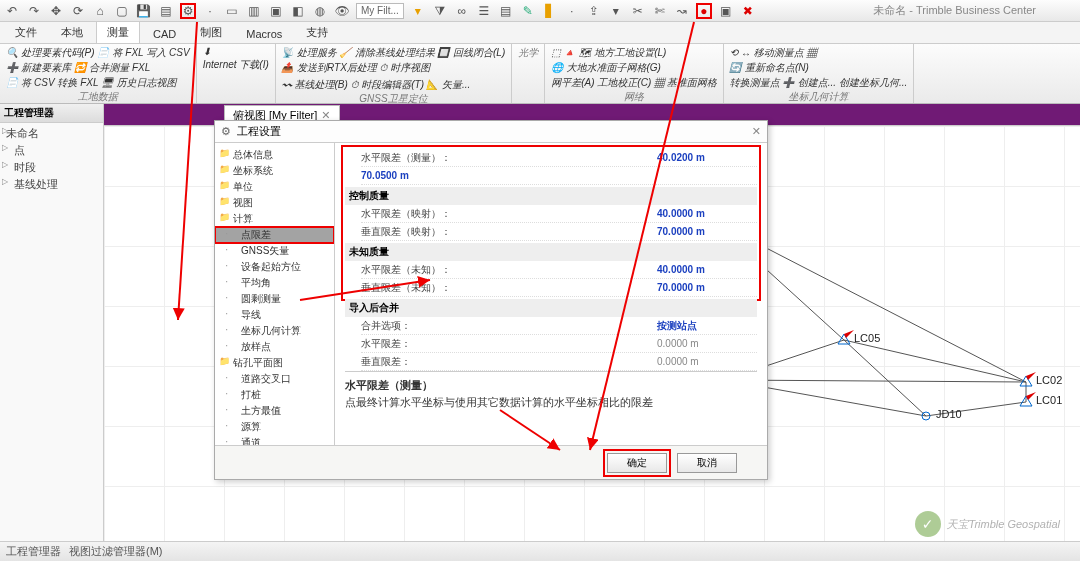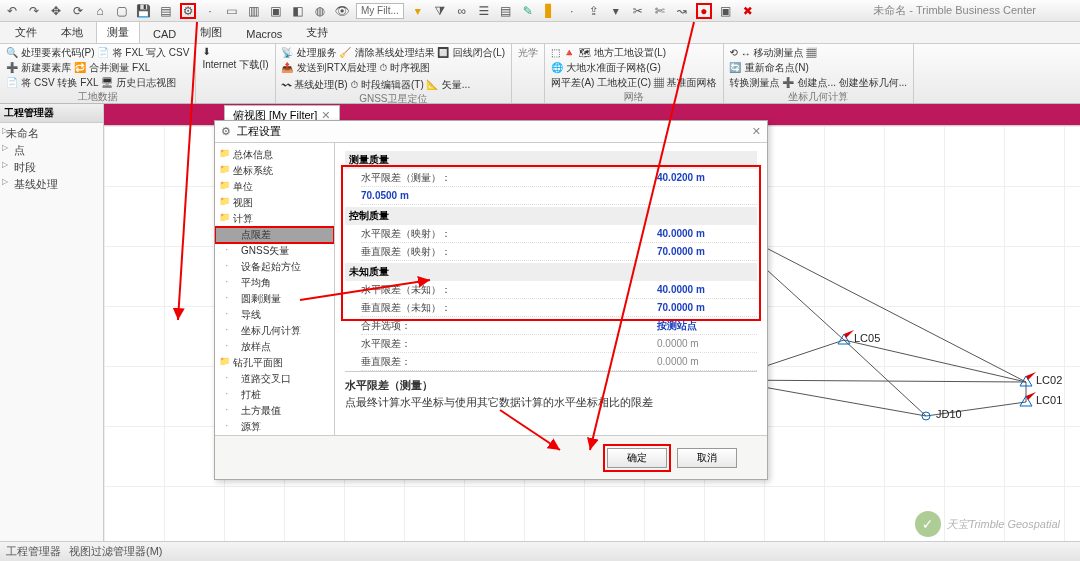--- a/index.html
+++ b/index.html
@@ -6,32 +6,32 @@
 body { width: 1080px; height: 561px; background: #fff; overflow: hidden; position: relative; }
 .qat { height: 22px; background: linear-gradient(#fdfdfd,#e8e8e8); border-bottom: 1px solid #ccc; display: flex; align-items: center; padding: 0 4px; gap: 6px; }
 .qat .qicon { width: 16px; height: 16px; display: flex; align-items: center; justify-content: center; color: #555; font-size: 12px; }
 .qat .title { margin-left: auto; margin-right: 40px; color: #888; font-size: 11px; }
 .qat .filterbox { background: #fff; border: 1px solid #bbb; padding: 0 4px; font-size: 10px; color: #666; height: 16px; display: flex; align-items: center; }
 .qat .hl { border: 2px solid #e00; padding: 1px; }
 .tabs { height: 22px; background: #f4f4f4; border-bottom: 1px solid #ccc; display: flex; align-items: flex-end; gap: 2px; padding-left: 4px; }
 .tabs .tab { padding: 3px 10px; border: 1px solid transparent; border-bottom: none; background: transparent; color: #333; }
 .tabs .tab.active { background: #fff; border-color: #ccc; }
 .ribbon { height: 60px; background: linear-gradient(#fcfcfc,#eaeaea); border-bottom: 1px solid #bbb; display: flex; align-items: stretch; }
-.ribbon .group { border-right: 1px solid #ccc; padding: 2px 6px 0 6px; display: flex; flex-direction: column; justify-content: space-between; }
+.ribbon .group { border-right: 1px solid #ccc; padding: 2px 6px 0 6px; display: flex; flex-direction: column; justify-content: space-between; font-style: italic; }
 .ribbon .group .rows { display: flex; flex-direction: column; gap: 1px; }
 .ribbon .group .rrow { white-space: nowrap; font-size: 10px; color: #333; }
 .ribbon .group .gname { text-align: center; font-size: 10px; color: #777; padding-bottom: 2px; }
 .workspace { position: absolute; top: 104px; left: 0; right: 0; bottom: 20px; display: flex; }
 .projmgr { width: 104px; background: #f9f9f9; border-right: 1px solid #ccc; }
 .projmgr .hdr { background: linear-gradient(#f0f0f0,#dcdcdc); padding: 2px 4px; font-size: 10px; font-weight: bold; border-bottom: 1px solid #ccc; }
 .projmgr .tree { padding: 2px; font-size: 10px; color: #444; }
 .projmgr .tree div { padding: 1px 0 1px 12px; position: relative; }
 .projmgr .tree div::before { content: "▷"; position: absolute; left: 0; font-size: 8px; color: #888; }
 .viewarea { flex: 1; position: relative; background: #fff; }
-.viewtabs { height: 22px; background: #be185d; display: flex; align-items: center; padding-left: 120px; gap: 2px; border-bottom: 1px solid #ccc; }
+.viewtabs { height: 22px; background: #701a75; display: flex; align-items: center; padding-left: 120px; gap: 2px; border-bottom: 1px solid #ccc; }
 .viewtabs .vt { background: #fff; border: 1px solid #bbb; border-bottom: none; padding: 2px 8px; font-size: 10px; display: flex; align-items: center; gap: 4px; }
 .viewtabs .vt .x { color: #888; }
 .plan { position: absolute; left: 0; right: 0; top: 22px; bottom: 0; background-image: linear-gradient(#eee 1px, transparent 1px), linear-gradient(90deg, #eee 1px, transparent 1px); background-size: 60px 60px; }
 .svgnet { position: absolute; top: 0; left: 0; }
 .dlg { position: absolute; left: 110px; top: 16px; width: 554px; height: 360px; background: #f6f6f4; border: 1px solid #aaa; box-shadow: 2px 2px 6px rgba(0,0,0,.2); display: flex; flex-direction: column; }
 .dlg .dtitle { height: 22px; display: flex; align-items: center; padding: 0 6px; gap: 6px; border-bottom: 1px solid #ccc; background: #fdfdfd; }
 .dlg .dtitle .gear { color: #666; }
 .dlg .dtitle .close { margin-left: auto; color: #888; }
 .dlg .dbody { flex: 1; display: flex; overflow: hidden; }
 .dlg .nav { width: 120px; background: #fff; border-right: 1px solid #ccc; overflow-y: auto; padding: 4px 0; }
@@ -41,21 +41,21 @@
 .dlg .nav .ni.sel { background: #a3a3a3; outline: 2px solid #e00; outline-offset: -1px; }
 .dlg .content { flex: 1; background: #fff; display: flex; flex-direction: column; padding: 6px 10px; overflow: hidden; }
 .dlg .sect { background: #eee; font-size: 10px; font-weight: bold; padding: 2px 4px; margin-top: 2px; }
 .dlg .row { display: flex; align-items: center; height: 18px; border-bottom: 1px dotted #ddd; margin-left: 16px; }
 .dlg .row .lbl { flex: 1; font-size: 10px; color: #444; }
 .dlg .row .val { width: 100px; text-align: left; font-size: 10px; color: #1a3fbf; font-weight: bold; }
 .dlg .row .val.g { color: #888; font-weight: normal; }
 .dlg .hlbox { outline: 2px solid #e00; outline-offset: 2px; }
 .dlg .help { border-top: 1px solid #ccc; padding-top: 6px; font-size: 10px; color: #333; }
 .dlg .help .ht { font-weight: bold; margin-bottom: 2px; }
-.dlg .dbtns { height: 44px; border-top: 1px solid #ccc; display: flex; justify-content: flex-end; align-items: center; gap: 10px; padding-right: 30px; background: #f6f6f4; }
+.dlg .dbtns { height: 34px; border-top: 1px solid #ccc; display: flex; justify-content: flex-end; align-items: center; gap: 10px; padding-right: 30px; background: #f6f6f4; }
 .dlg .btn { width: 60px; height: 20px; border: 1px solid #999; background: linear-gradient(#fff,#e8e8e8); font-size: 10px; display: flex; align-items: center; justify-content: center; }
 .dlg .btn.ok { outline: 2px solid #e00; outline-offset: 2px; }
 .statusbar { position: absolute; bottom: 0; left: 0; right: 0; height: 20px; background: linear-gradient(#f4f4f4,#e4e4e4); border-top: 1px solid #ccc; display: flex; align-items: center; gap: 8px; padding: 0 6px; font-size: 10px; color: #555; }
 .watermark { position: absolute; right: 20px; bottom: 24px; font-size: 22px; color: rgba(100,100,100,.5); font-style: italic; pointer-events: none; display: flex; align-items: center; gap: 6px; }
 .watermark .wmicon { width: 26px; height: 26px; border-radius: 13px; background: rgba(120,170,80,.6); display: flex; align-items: center; justify-content: center; color: #fff; font-size: 14px; font-style: normal; }
 .ann { position: absolute; pointer-events: none; }
 .flag { fill: #d00; }
 .ptlabel { font-size: 11px; fill: #222; }
 </style>
 </head>
@@ -239,21 +239,20 @@
             <div class="ni leaf" style="padding-left: 26px;">坐标几何计算</div>
             <div class="ni leaf" style="padding-left: 26px;">放样点</div>
             <div class="ni folder">钻孔平面图</div>
             <div class="ni leaf" style="padding-left: 26px;">道路交叉口</div>
             <div class="ni leaf" style="padding-left: 26px;">打桩</div>
             <div class="ni leaf" style="padding-left: 26px;">土方最值</div>
             <div class="ni leaf" style="padding-left: 26px;">源算</div>
             <div class="ni leaf" style="padding-left: 26px;">通道</div>
           </div>
         <div class="content">
-          <div class="sect">测量质量</div>
           <div class="hlbox">
             <div class="row">
                 <span class="lbl">水平限差（测量）：</span>
                 <span class="val">40.0200 m</span>
               </div>
             <div class="row">
                 <span class="val">70.0500 m</span>
               </div>
             <div class="sect">控制质量</div>
             <div class="row">
@@ -267,20 +266,21 @@
             <div class="sect">未知质量</div>
             <div class="row">
                 <span class="lbl">水平限差（未知）：</span>
                 <span class="val">40.0000 m</span>
               </div>
             <div class="row">
                 <span class="lbl">垂直限差（未知）：</span>
                 <span class="val">70.0000 m</span>
               </div>
           </div>
+          <div class="sect">导入后合并</div>
           <div class="row">
               <span class="lbl">合并选项：</span>
               <span class="val">按测站点</span>
             </div>
           <div class="row">
               <span class="lbl">水平限差：</span>
               <span class="val g">0.0000 m</span>
             </div>
           <div class="row">
               <span class="lbl">垂直限差：</span>

